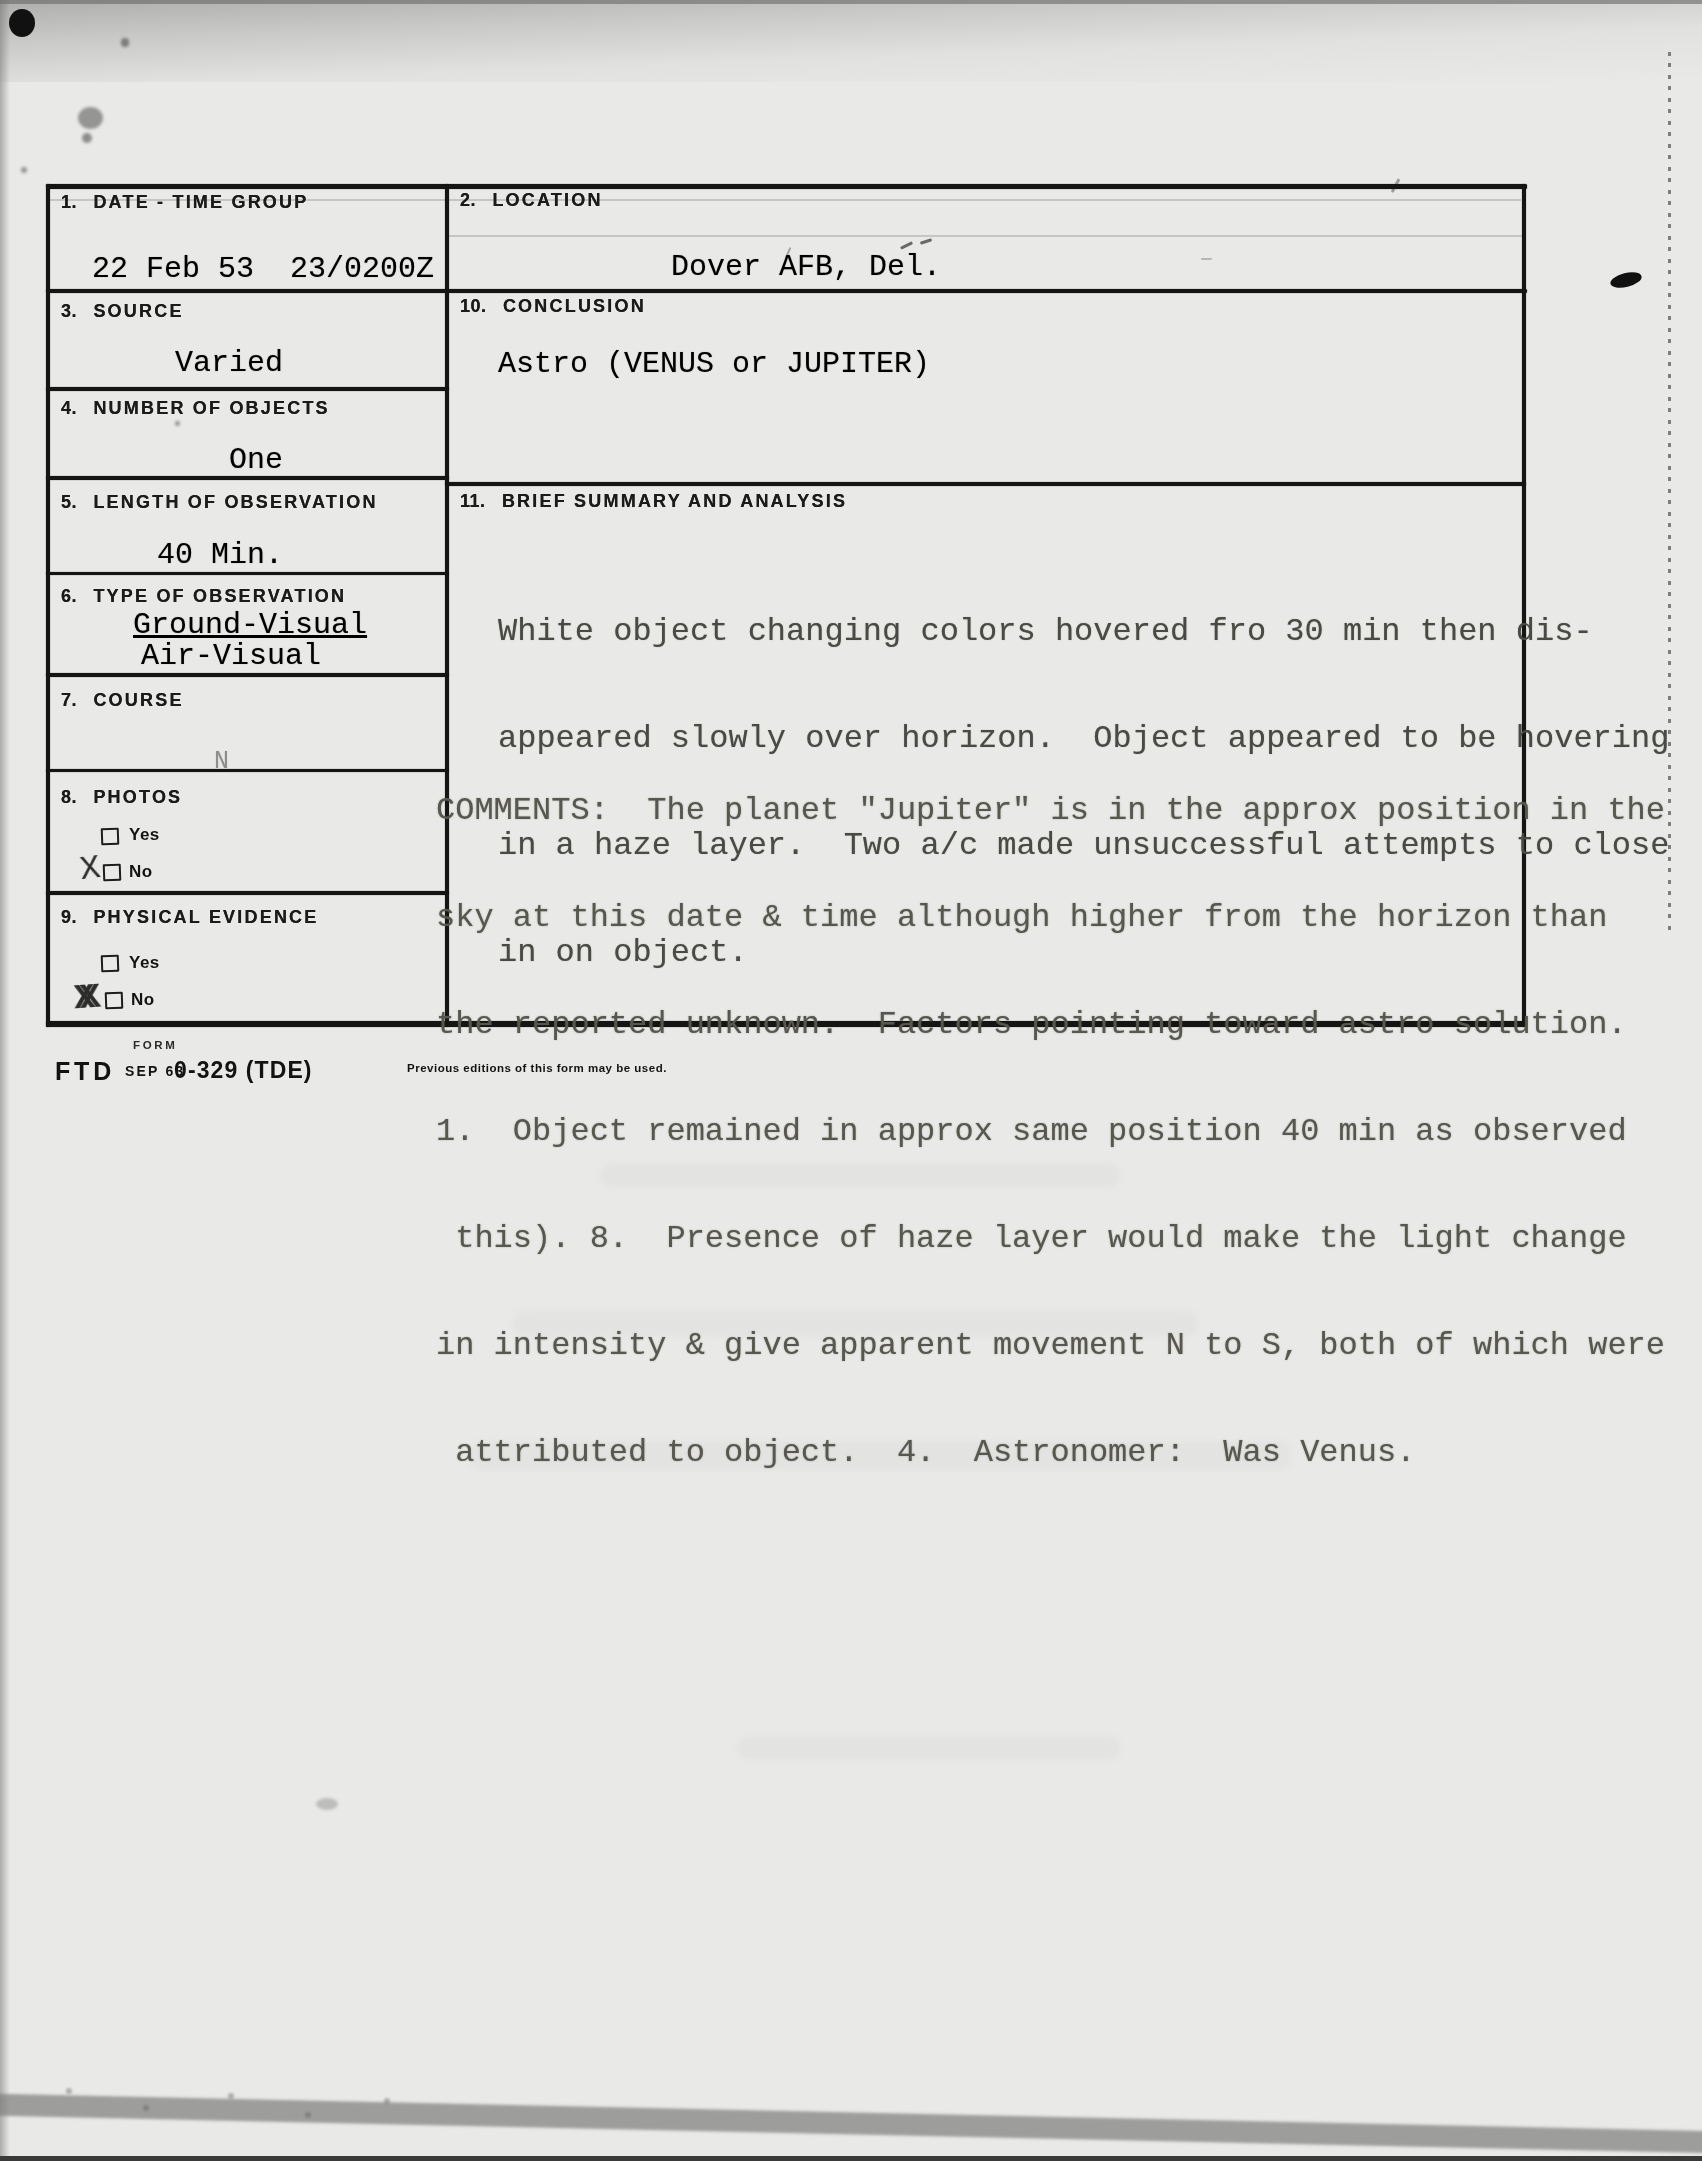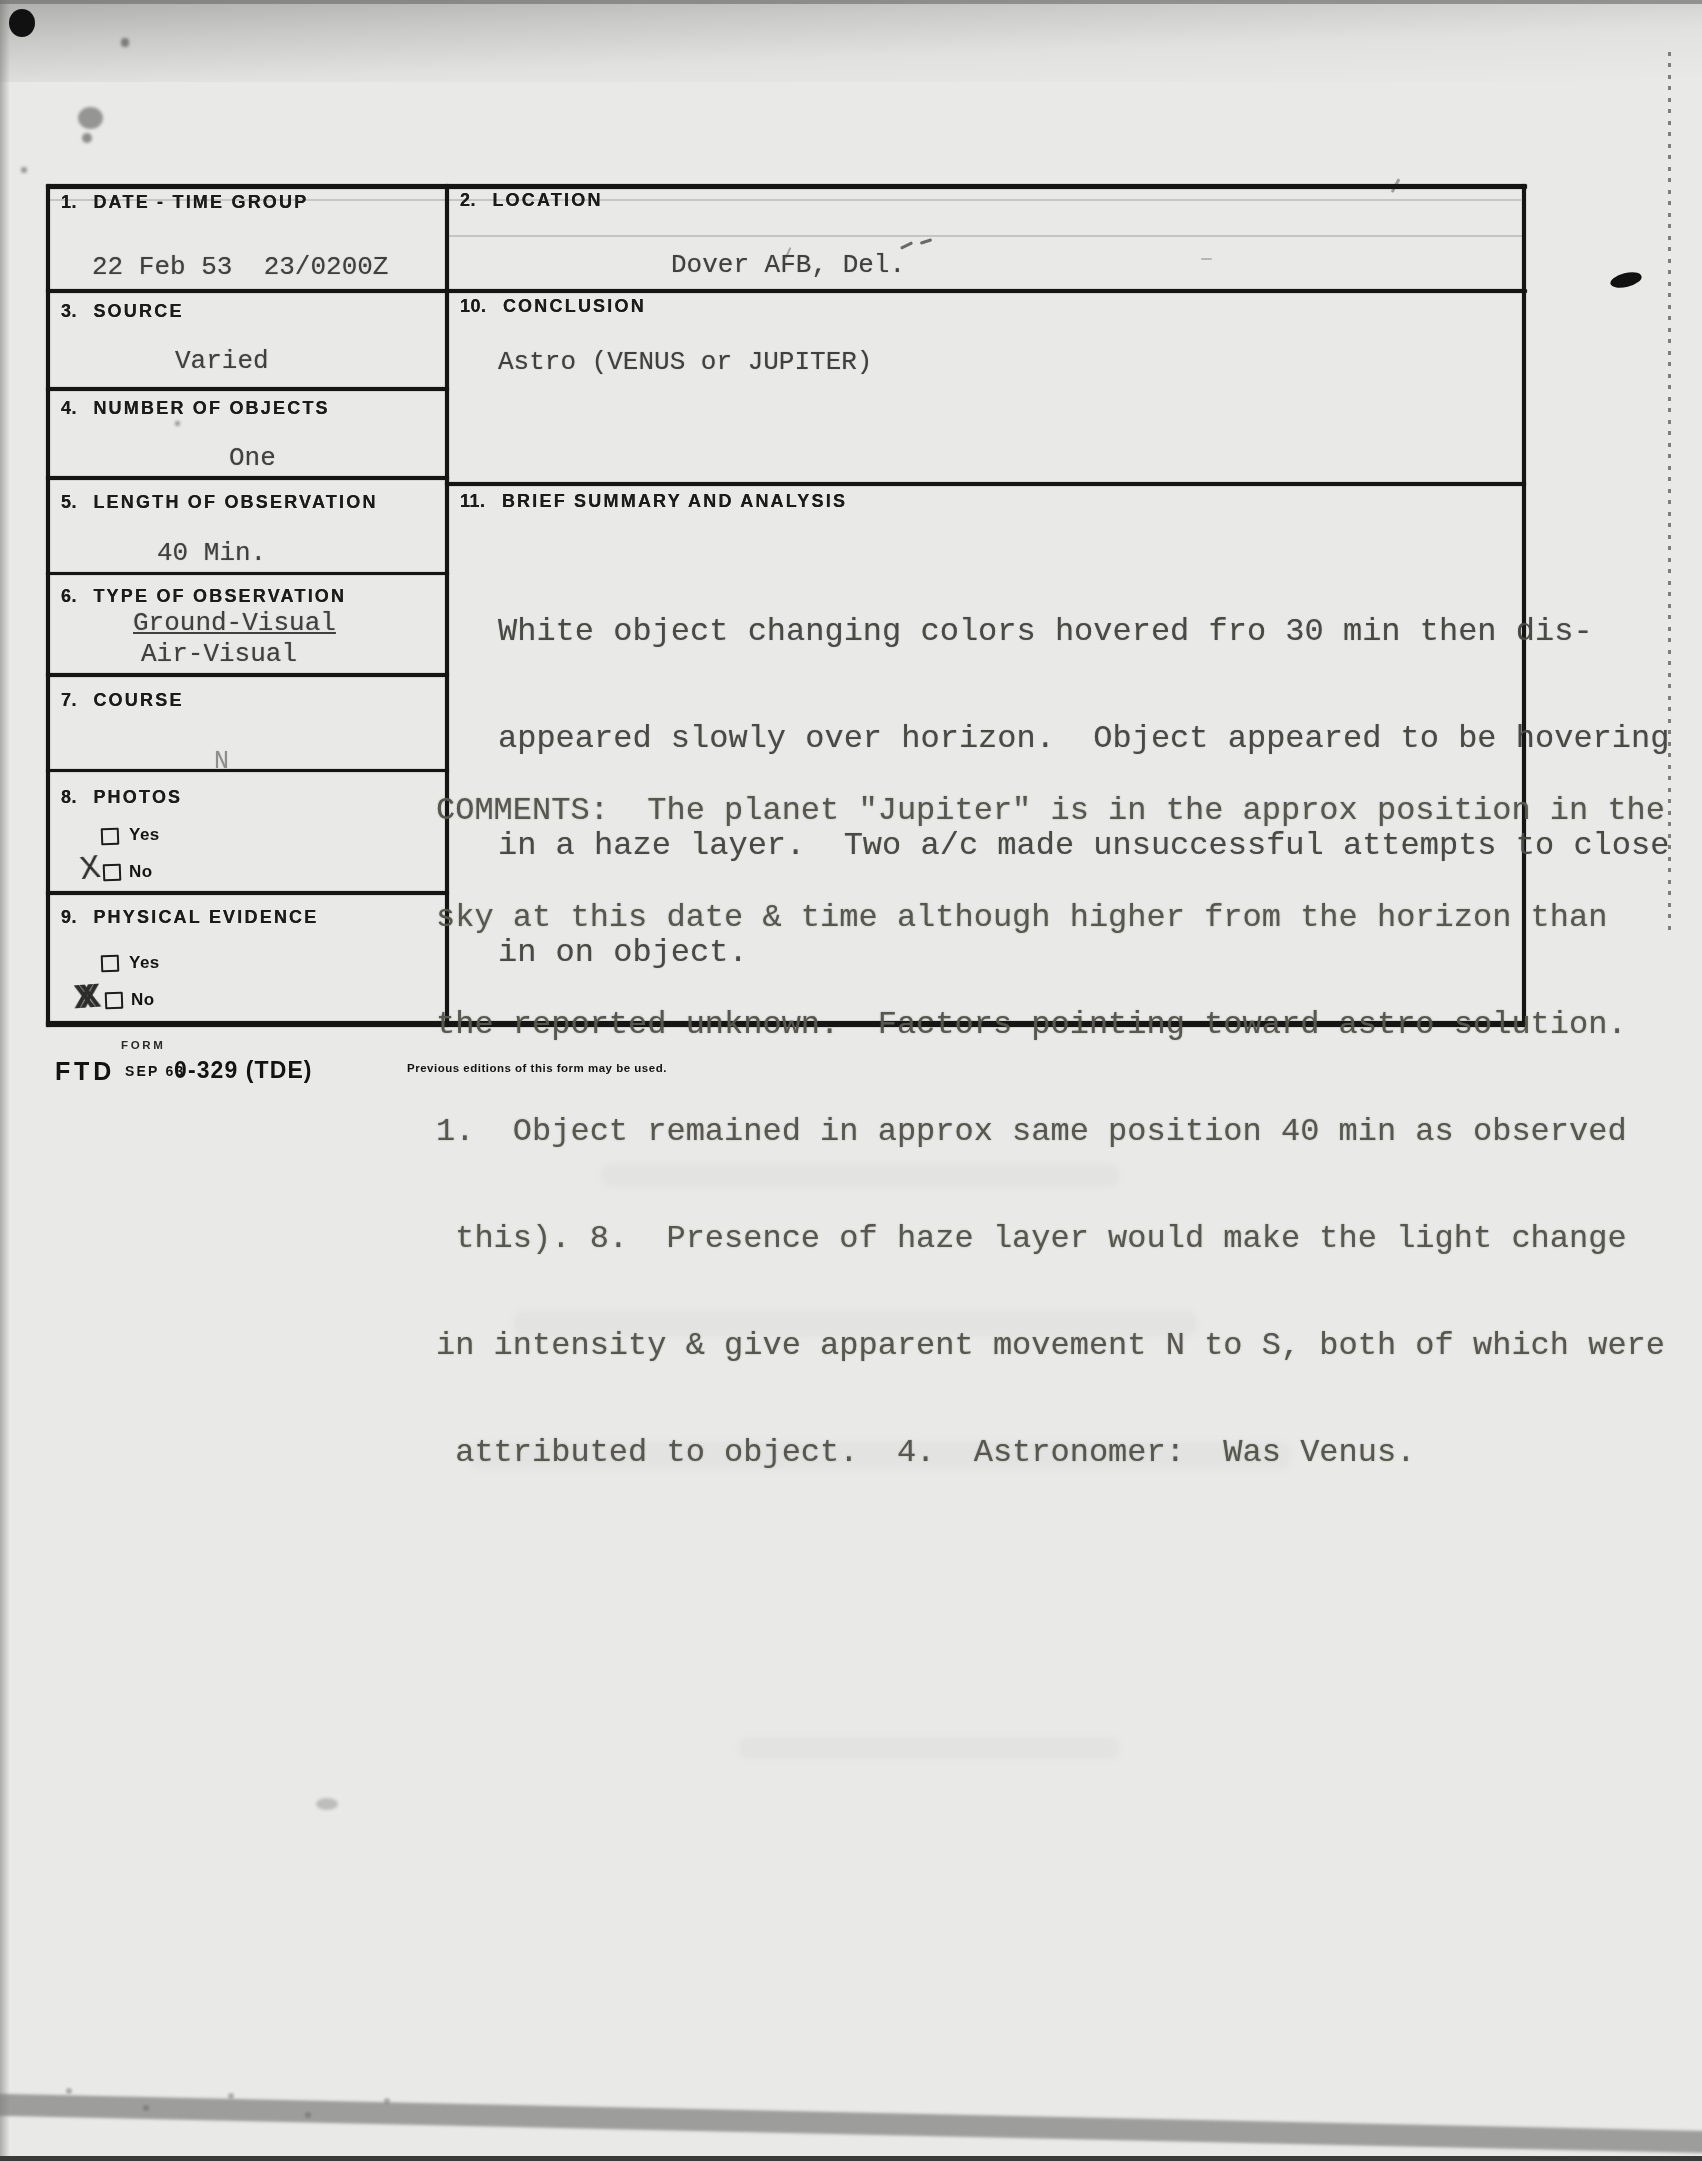--- a/index.html
+++ b/index.html
@@ -35,22 +35,22 @@
   
   .field-label{position:absolute;display:flex;gap:16.4px;color:#1b1b19;
     font-weight:bold;font-size:18px;letter-spacing:2.2px;white-space:pre;
     text-shadow:0 0 0.5px rgba(27,27,25,.9);}
   .field-label .num{letter-spacing:0.5px;}
   .cb-box{position:absolute;width:14px;height:13px;border:2.2px solid #1d1d1b;border-radius:1.1px;transform:rotate(-2deg);}
   .cb-label{position:absolute;font-weight:bold;font-size:17px;letter-spacing:0.5px;color:#141412;filter:blur(0.2px);}
   .x-mark{position:absolute;font-family:"Liberation Mono",monospace;color:#2c2c2a;filter:blur(0.3px);}
 
   
-  .typed{position:absolute;font-family:"Liberation Mono",monospace;font-size:26px;
-    color:#404040;white-space:pre;filter:blur(0.3px);
+  .typed{position:absolute;font-family:"Liberation Mono",monospace;font-size:30px;
+    color:#000000;white-space:pre;filter:blur(0.3px);
     text-shadow:0 0 1.1px rgba(69,69,63,.5);}
   .typed-light{color:#8e8e8a;text-shadow:0 0 1.1px rgba(142,142,138,.5);}
   .para{position:absolute;font-family:"Liberation Mono",monospace;font-size:32px;white-space:pre;}
   .para > div{height:33px;line-height:33px;}
   .summary-para{color:#4a4a45;filter:blur(0.3px);text-shadow:0 0 1.1px rgba(74,74,69,.45);}
   .comments-para{color:#57574f;filter:blur(0.5px);text-shadow:0 0 1.6px rgba(87,87,79,.5);}
   .comments-para > div{height:33px;line-height:33px;}
 
   
   .ft{position:absolute;color:#131311;font-weight:bold;}
@@ -185,20 +185,20 @@
   <div class="cb-box" style="left:103px;top:864px;"></div>
   <div class="cb-label" style="left:129px;top:862px;">No</div>
   <div class="x-mark" style="left:80px;top:850px;font-size:34px;transform:rotate(-7deg);">X</div>
 
   <div class="cb-box" style="left:101px;top:955px;"></div>
   <div class="cb-label" style="left:129px;top:953px;">Yes</div>
   <div class="cb-box" style="left:105px;top:992px;"></div>
   <div class="cb-label" style="left:131px;top:990px;">No</div>
   <div class="x-mark" style="left:74px;top:979px;font-size:35px;font-weight:bold;letter-spacing:-15.3px;transform:rotate(-4deg);">XX</div>
 
-  <div class="ft" style="left:121px;top:1039px;font-size:11.5px;letter-spacing:2.7px;color:#2a2a28;">FORM</div>
+  <div class="ft" style="left:133px;top:1039px;font-size:11.5px;letter-spacing:2.7px;color:#2a2a28;">FORM</div>
   <div class="ft" style="left:55px;top:1057px;font-size:25px;letter-spacing:3.8px;">FTD</div>
   <div class="ft" style="left:125px;top:1063px;font-size:14px;letter-spacing:2.2px;">SEP 63</div>
   <div class="ft" style="left:174px;top:1057px;font-size:23px;letter-spacing:1.1px;">0-329 (TDE)</div>
   <div class="ft" style="left:407px;top:1062px;font-size:11.5px;letter-spacing:0.5px;filter:blur(0.4px);">Previous editions of this form may be used.</div>
 
 </div>
 
 
 </body></html>

